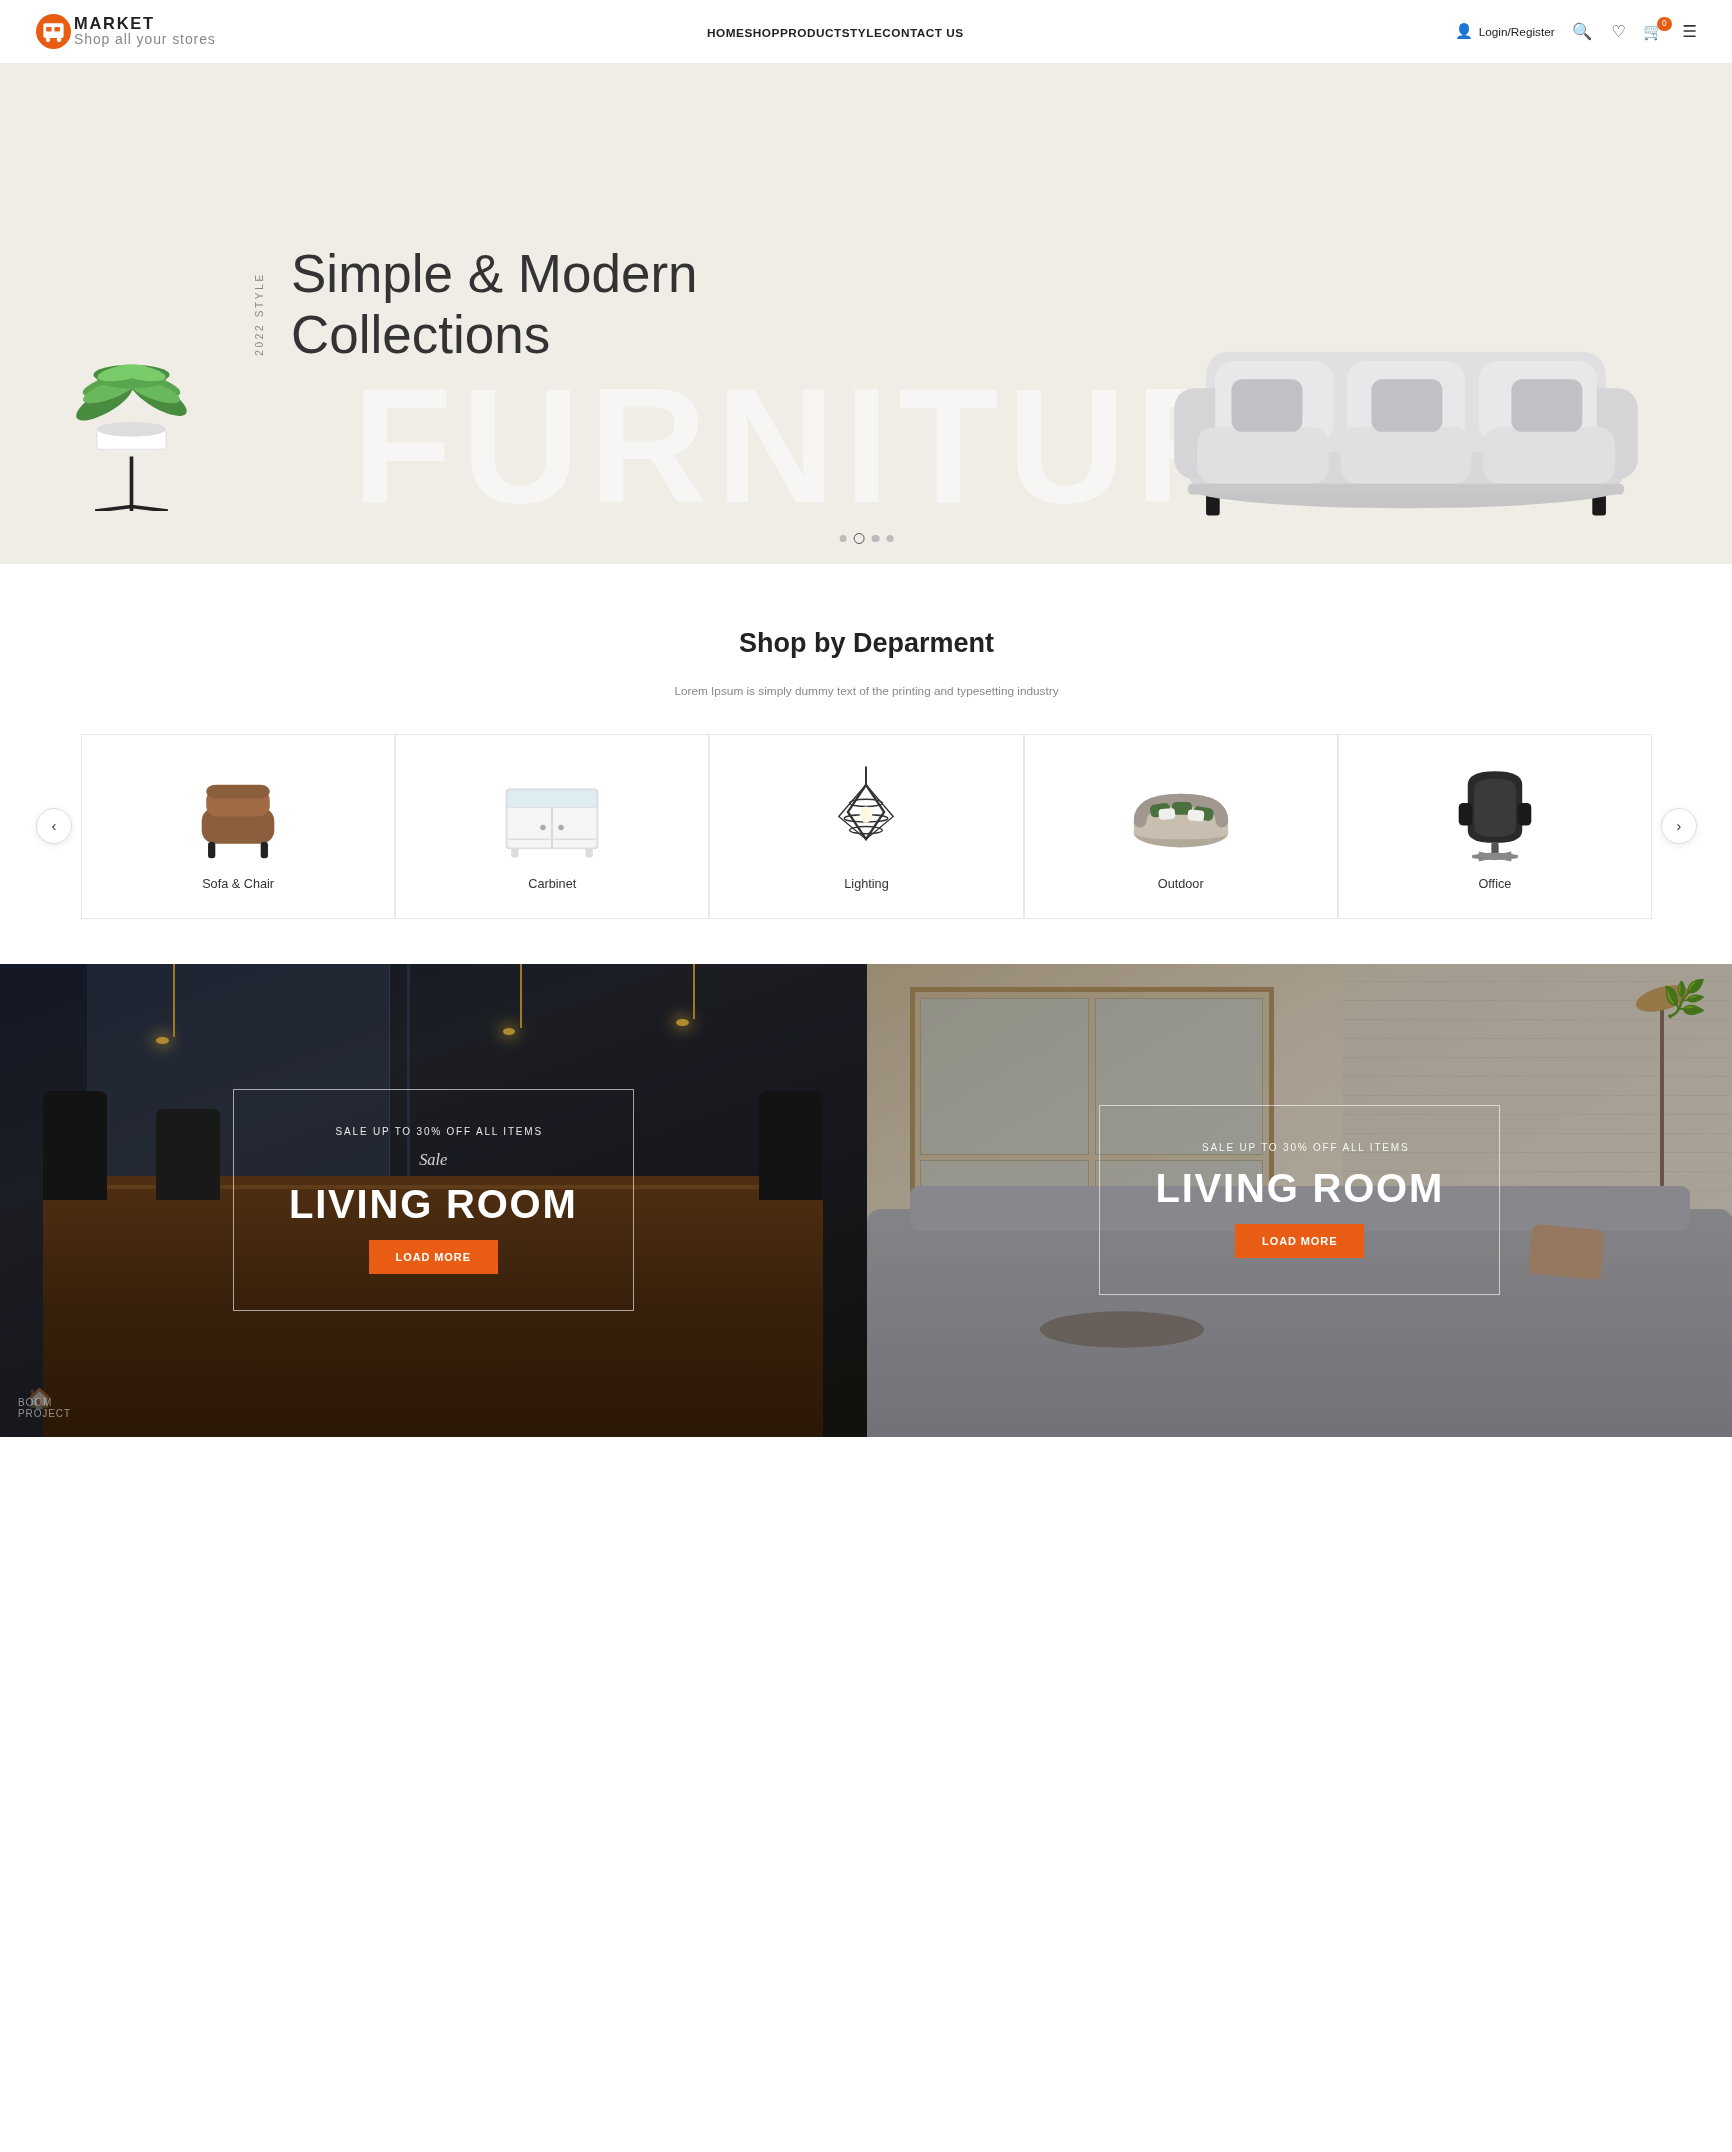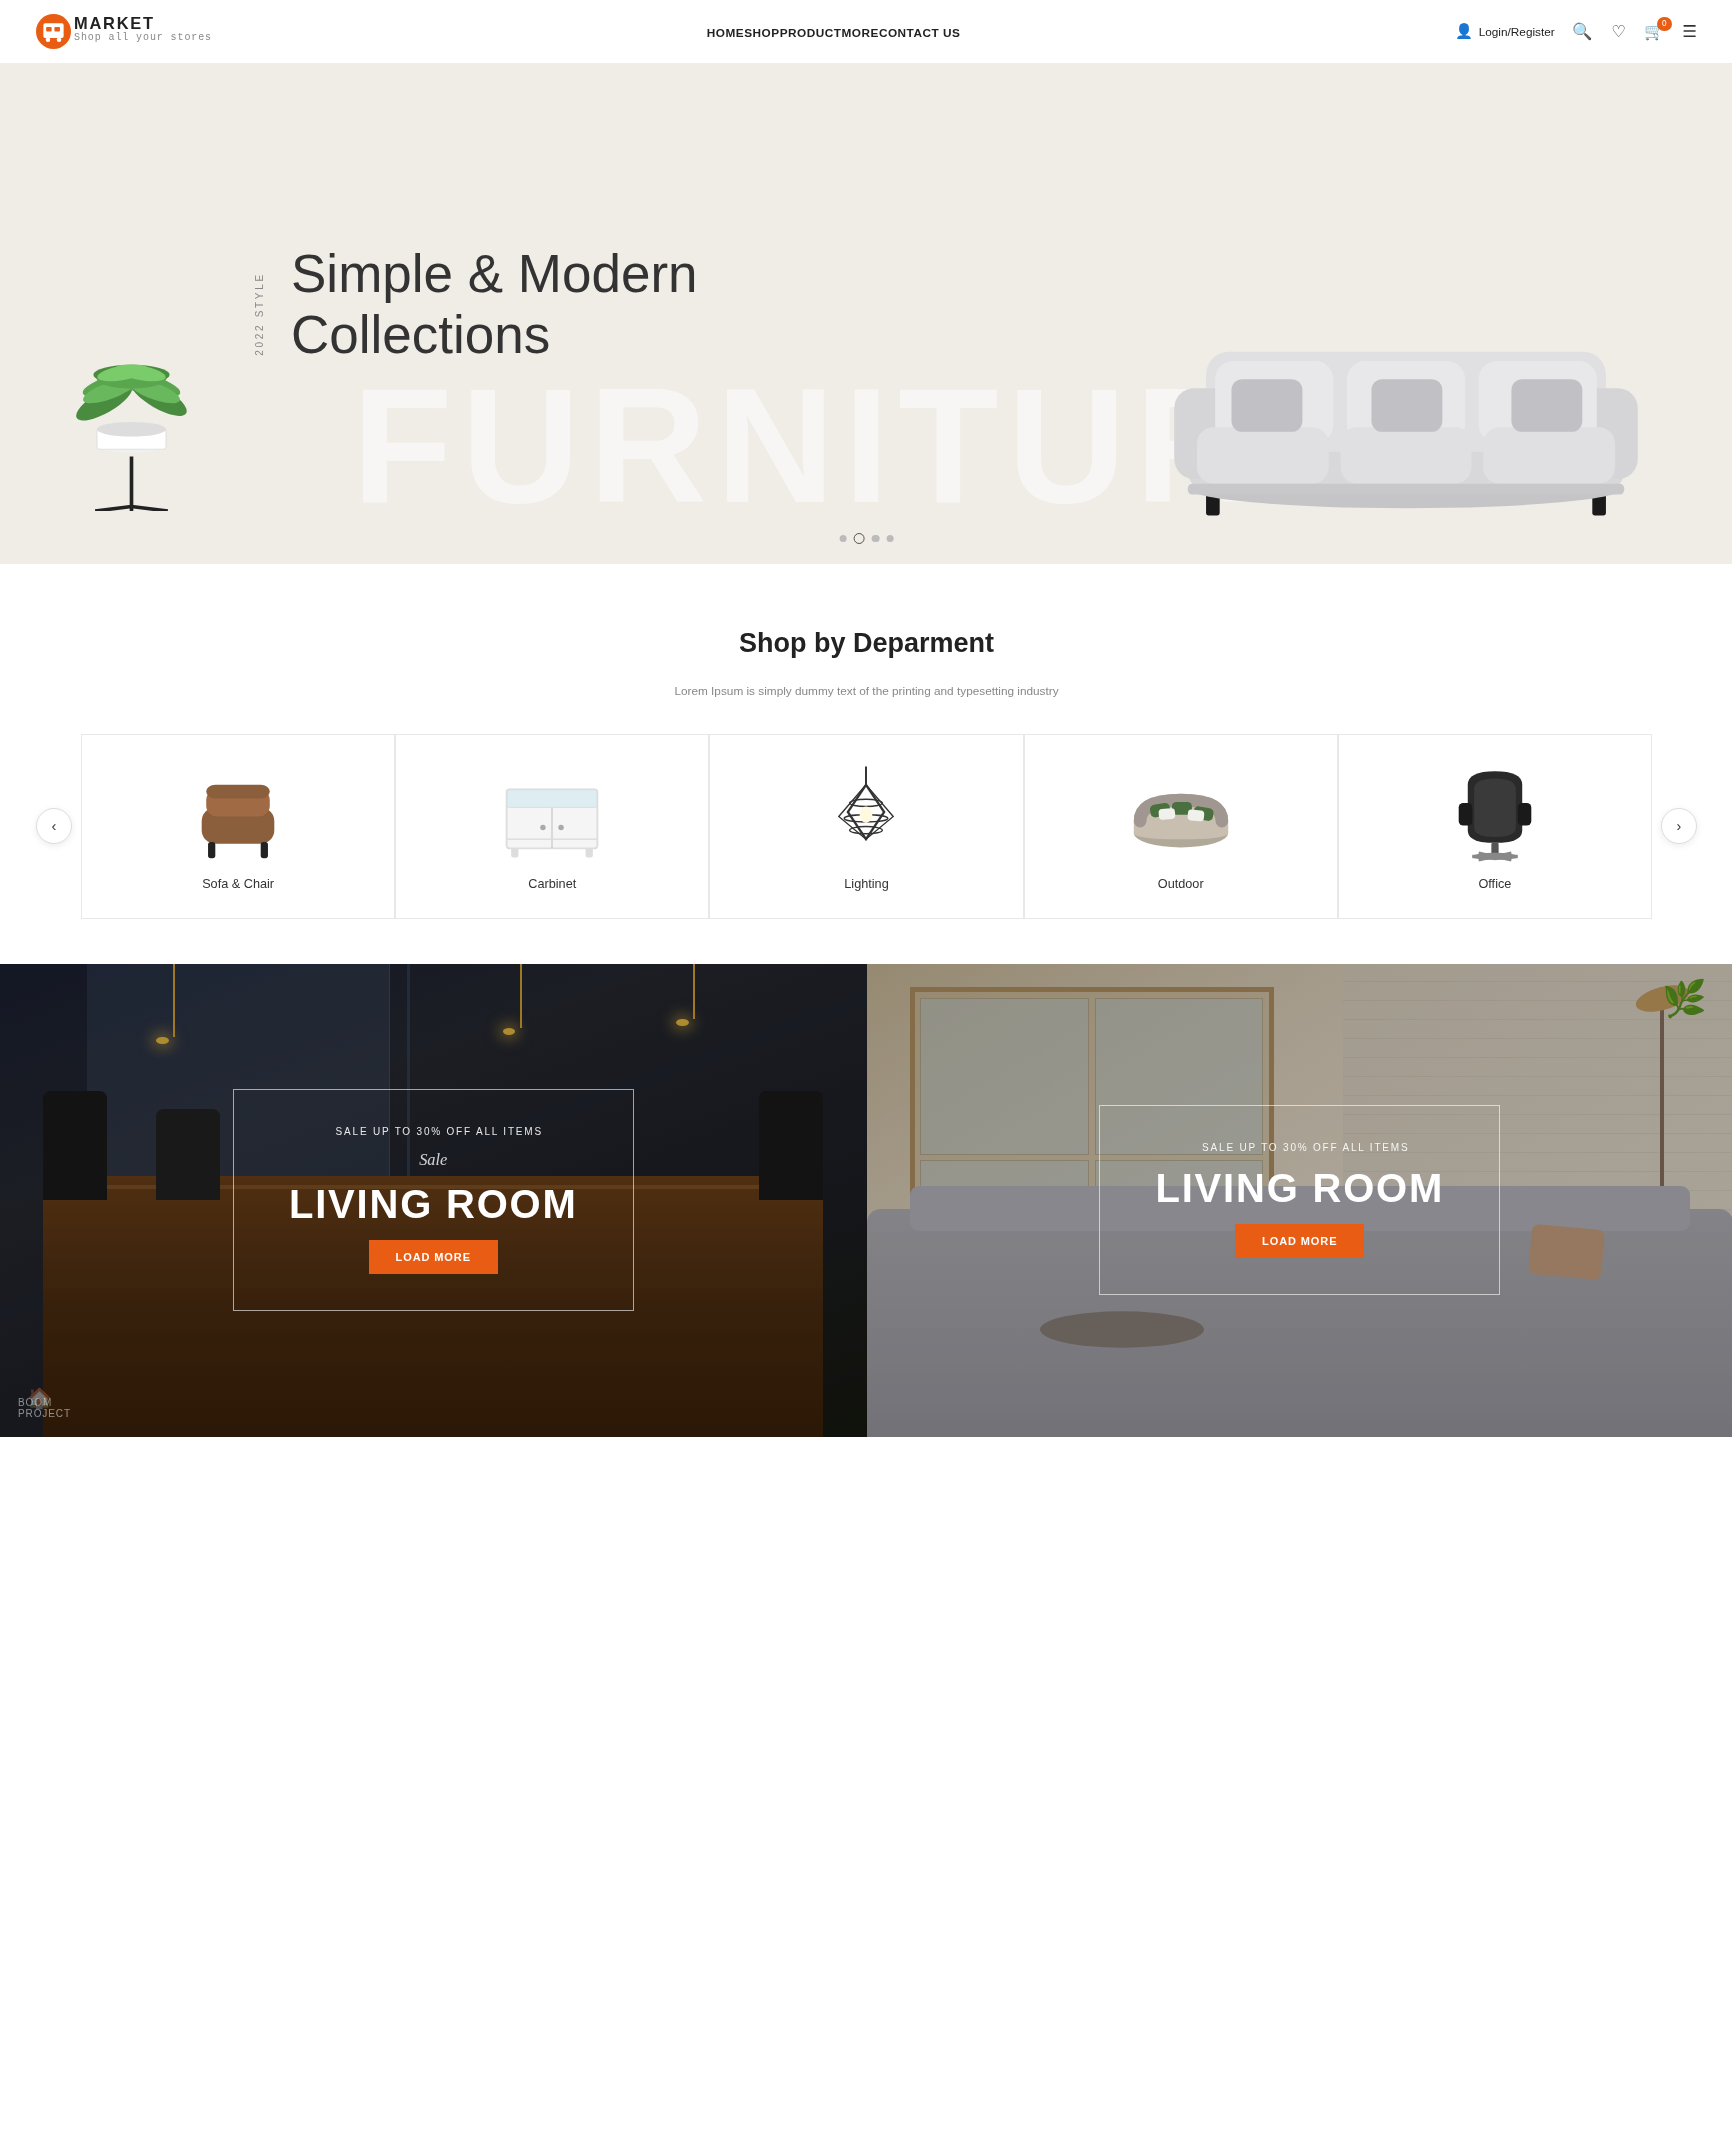--- a/index.html
+++ b/index.html
@@ -21,21 +21,21 @@
       display: flex;
       align-items: flex-start;
       gap: 3px;
     }
     .logo-icon {
       width: 35px;
       height: 35px;
     }
     .logo-text-wrap { display: flex; flex-direction: column; line-height: 1.1; }
     .logo-main { font-size: 16.4px; font-weight: 700; letter-spacing: 1.8px; color: #222; }
-    .logo-sub { font-size: 10px; color: #888; letter-spacing: 0.9px; font-family: Liberation Mono, monospace; }
+    .logo-sub { font-size: 14px; color: #888; letter-spacing: 0.9px; }
     .navbar-nav {
       display: flex;
       align-items: center;
       list-style: none;
     }
     .navbar-nav li a {
       text-decoration: none;
       font-size: 11.8px;
       font-weight: 600;
       color: #222;
@@ -312,21 +312,21 @@
     <div class="logo-text-wrap">
       <span class="logo-main">MARKET</span>
       <span class="logo-sub">Shop all your stores</span>
     </div>
   </div>
 
   <ul class="navbar-nav">
     <li><a>HOME</a></li>
     <li><a>SHOP</a></li>
     <li><a>PRODUCT</a></li>
-    <li><a>MORE</a></li>
+    <li><a>STYLE</a></li>
     <li><a>CONTACT US</a></li>
   </ul>
 
   <div class="navbar-right">
     <a class="login-link" href="#">
       <span style="font-size:14.5px;">👤</span>
       <span>Login/Register</span>
     </a>
     <button class="icon-btn">
       <span>🔍</span>

